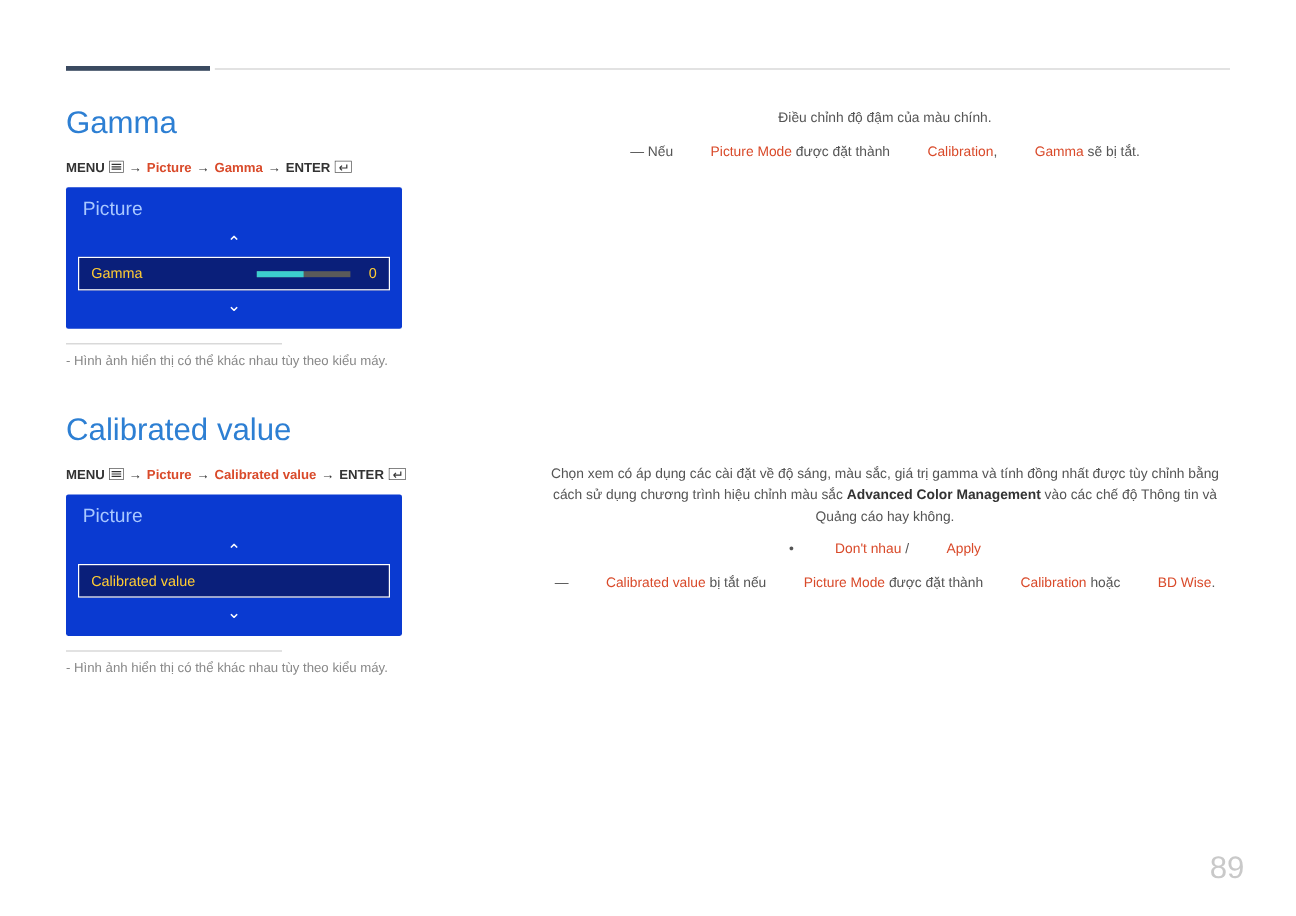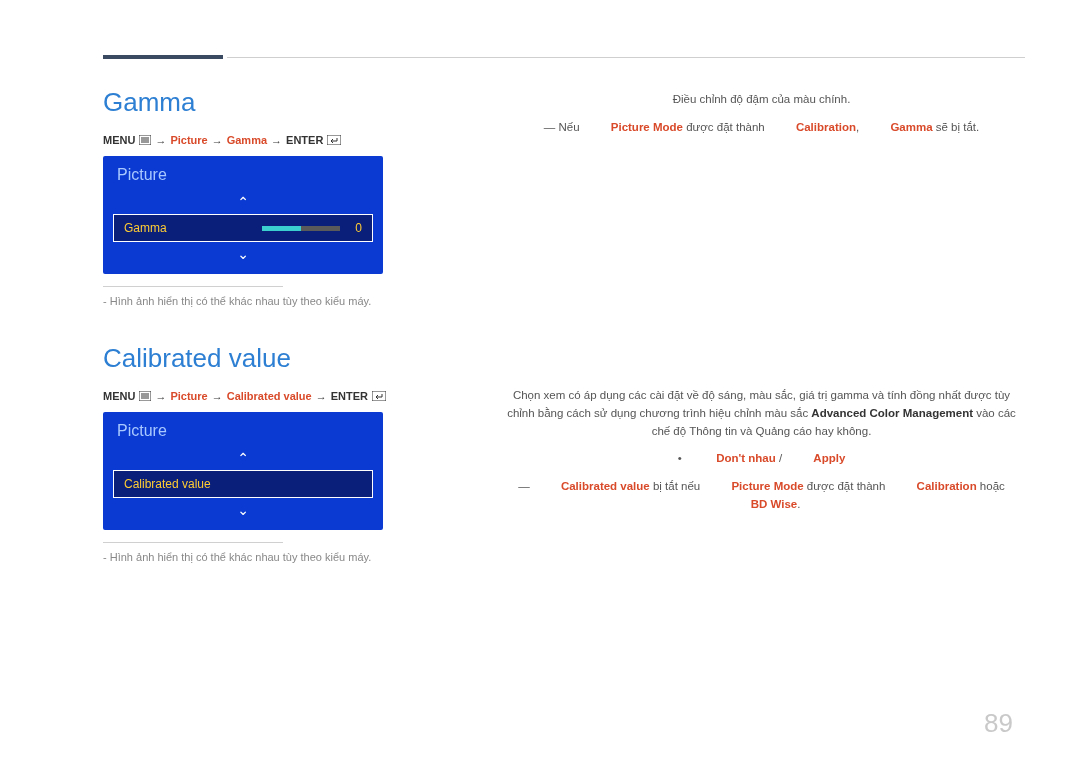--- a/index.html
+++ b/index.html
@@ -8,21 +8,20 @@
     font-family: Arial, Helvetica, sans-serif;
     background: #ffffff;
     color: #555;
     width: 1080px;
     height: 763px;
     box-sizing: border-box;
     position: relative;
   }
   .page {
     padding: 55px 55px 30px 55px;
-    margin-left: 48px;
   }
   .header-rule {
     display: flex;
     align-items: center;
     margin-bottom: 28px;
   }
   .header-rule .thick {
     width: 120px;
     height: 4px;
     background: #3a4a60;
@@ -51,21 +50,21 @@
     font-weight: 400;
     font-size: 26px;
     margin: 0 0 16px 0;
   }
   .breadcrumb {
     font-size: 11px;
     font-weight: bold;
     color: #333;
     margin-bottom: 10px;
     display: flex;
-    align-items: center;
+    align-items: flex-start;
     gap: 4px;
   }
   .breadcrumb .pic { color: #d94a2a; font-weight: bold; }
   .breadcrumb .arrow { color: #333; }
   .breadcrumb .icon {
     display: inline-flex;
     align-items: center;
   }
   .osd {
     background: #0a3ad1;
@@ -131,26 +130,26 @@
     background: #d0d0d0;
     margin: 12px 0 8px 0;
   }
   .note {
     font-size: 11px;
     color: #888;
     margin-bottom: 26px;
   }
   .right-col p { margin: 0 0 10px 0; text-align: center; }
   .inline-bold { font-weight: bold; color: #333; }
-  .red { color: #d94a2a; font-weight: bold; padding-left: 28px; }
+  .red { color: #d94a2a; font-weight: normal; padding-left: 28px; }
   .dash { margin-left: 0; }
   .bullet { margin-left: 8px; }
   .pagenum {
     position: absolute;
-    right: 67px;
+    right: 43px;
     bottom: 24px;
     font-size: 26px;
     color: #c9c9c9;
   }
   .section-block { margin-bottom: 36px; }
   svg.menu-icon, svg.enter-icon { vertical-align: middle; }
 </style>
 </head>
 <body>
 

